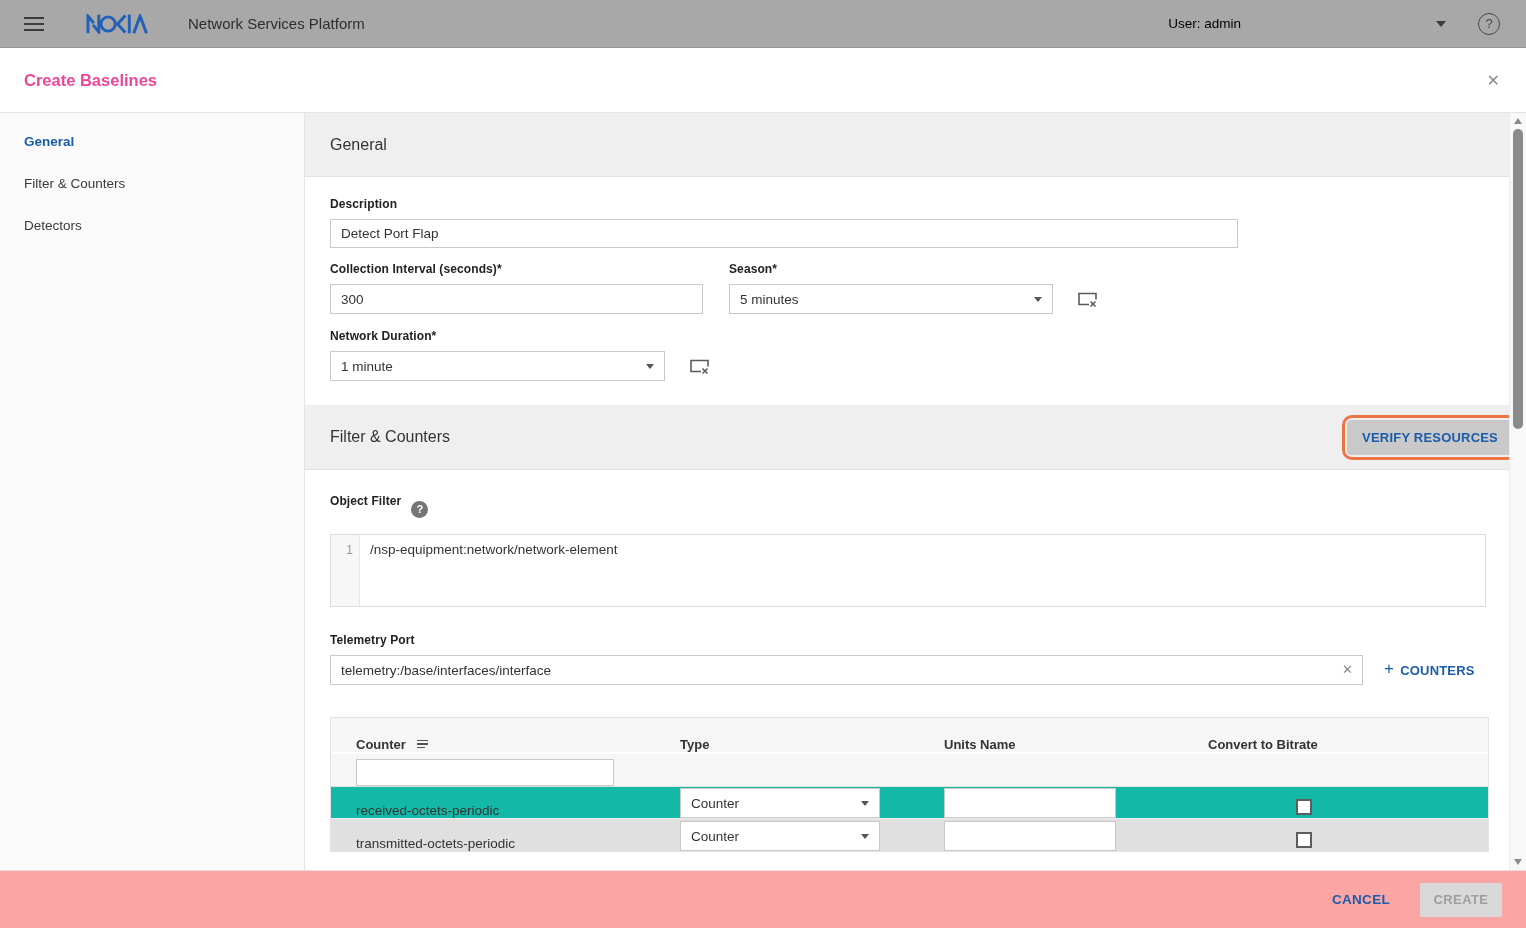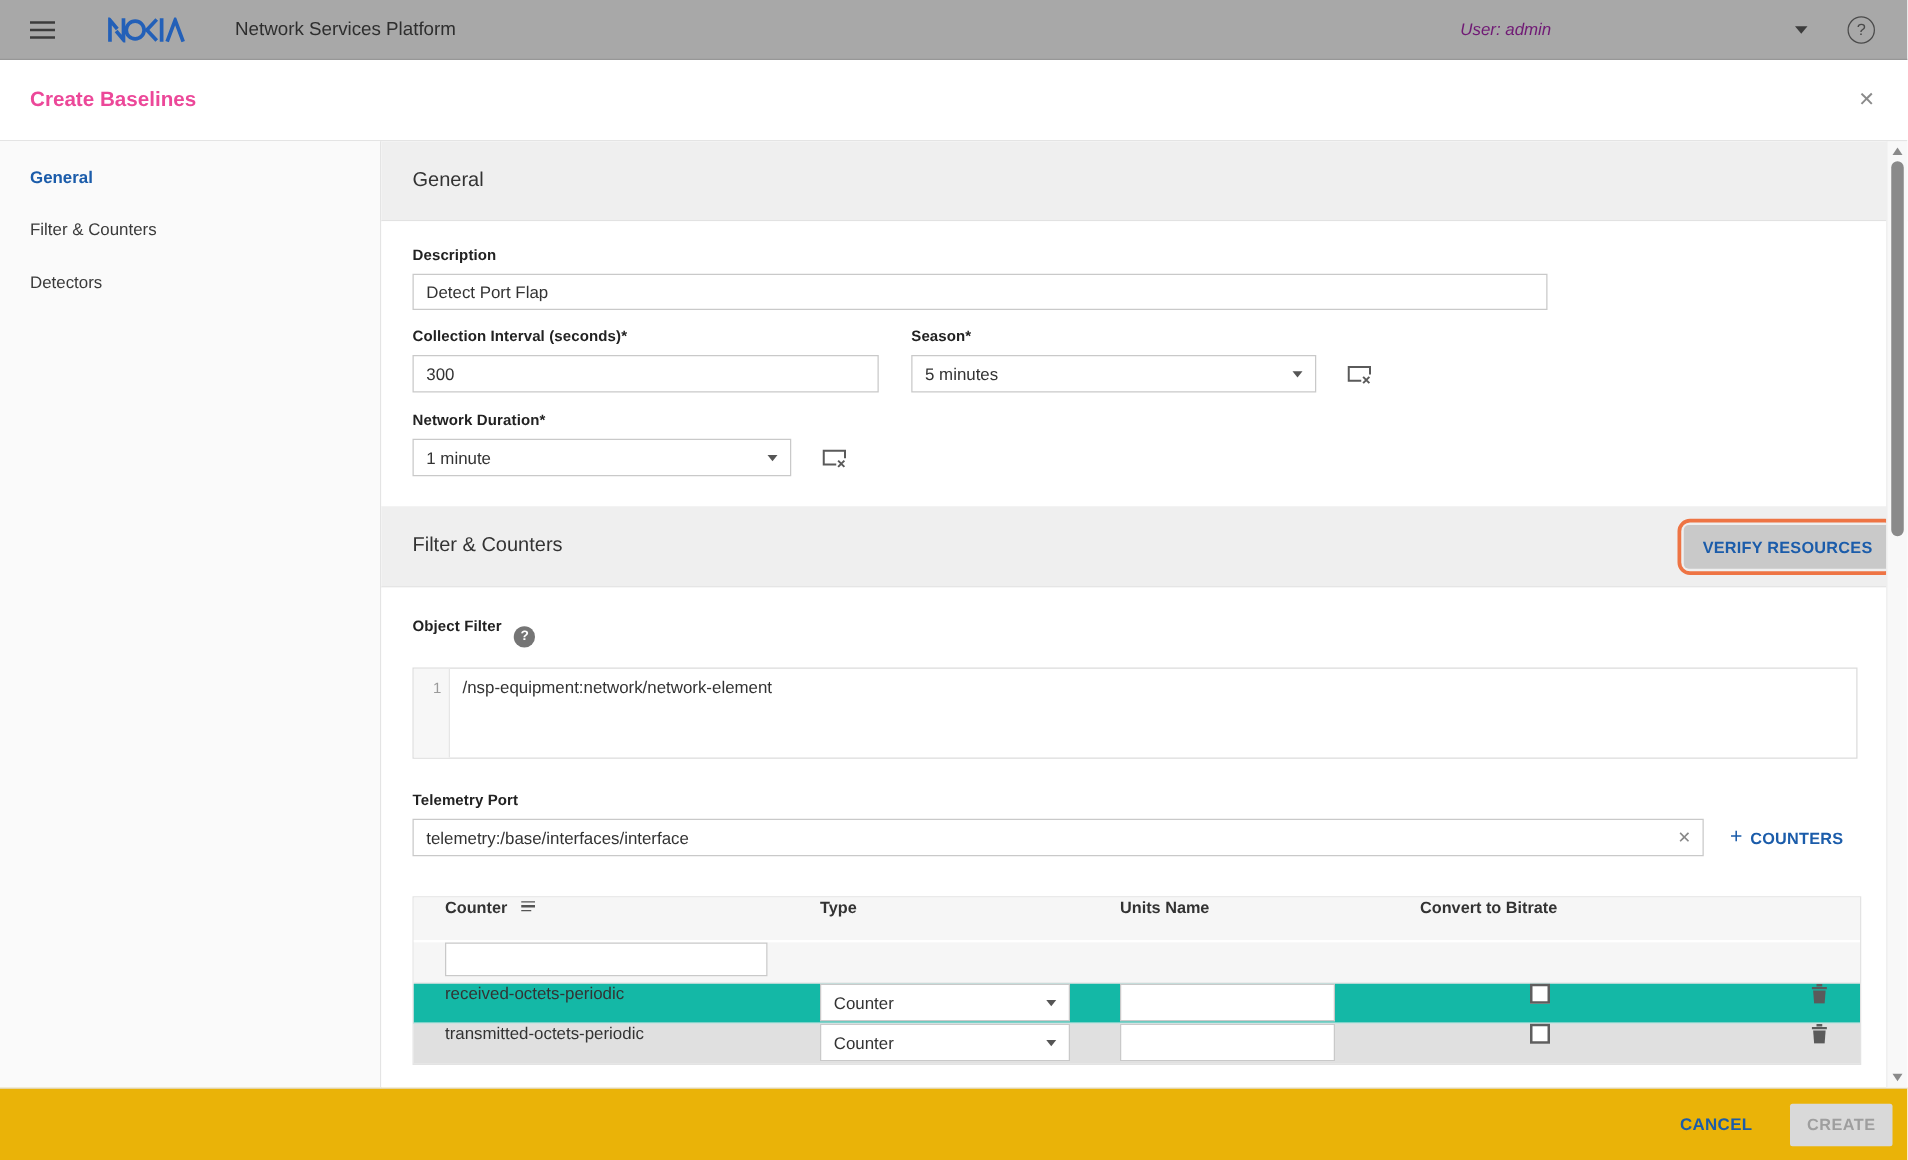--- a/index.html
+++ b/index.html
@@ -15,21 +15,21 @@
   
   .topbar {
     height: 48px; background: #a8a8a8; border-bottom: 1px solid #979797;
     display: flex; align-items: center; flex: 0 0 auto;
   }
   .hamburger { margin-left: 24px; width: 20px; cursor: pointer; }
   .hamburger span { display: block; height: 2px; background: #3c3c3c; margin: 4px 0; }
   .logo { margin-left: 42px; display: flex; align-items: center; }
   .app-title { margin-left: 40px; font-size: 15px; color: #2e2e2e; }
   .topbar-right { margin-left: auto; display: flex; align-items: center; }
-  .user-label { font-size: 13.5px; color: #701a75; font-style: italic; }
+  .user-label { font-size: 13.5px; color: #000000; }
   .user-caret {
     margin-left: 195px; width: 0; height: 0;
     border-left: 5px solid transparent; border-right: 5px solid transparent;
     border-top: 6px solid #3c3c3c; cursor: pointer;
   }
   .help-circle {
     margin-left: 32px; margin-right: 26px; width: 22px; height: 22px;
     border: 1.6px solid #4a4a4a; border-radius: 50%;
     display: flex; align-items: center; justify-content: center;
     font-size: 13px; color: #4a4a4a; cursor: pointer;
@@ -116,21 +116,21 @@
     position: absolute; right: 10px; top: 7px; font-size: 13px; color: #888; cursor: pointer;
   }
   .counters-link {
     margin-left: 21px; display: flex; align-items: center; cursor: pointer;
     color: #1b5caa; font-size: 13px; font-weight: bold; letter-spacing: 0.2px;
   }
   .counters-plus { font-size: 17px; font-weight: normal; margin-right: 6px; margin-top: -2px; }
 
   
   .counters-table { margin-top: 32px; width: 1159px; border: 1px solid #e3e3e3; }
-  .t-row { display: flex; align-items: flex-start; }
+  .t-row { display: flex; align-items: flex-end; gap: 24px; }
   .t-header { height: 36px; background: #f6f6f6; border-bottom: 2px solid #fff; }
   .t-header .t-cell { font-size: 13px; font-weight: bold; color: #333; }
   .t-filter { height: 33px; background: #f6f6f6; border-bottom: 1px solid #e0e0e0; }
   .t-data { height: 32px; background: #14b8a6; border-bottom: 1px solid #ececec; }
   .t-data:last-child { border-bottom: none; }
   .t-data.selected { background: #e0e0e0; }
   .t-cell { padding-left: 25px; }
   .c-counter { width: 325px; flex: 0 0 auto; font-size: 13.5px; color: #333; }
   .c-type { width: 240px; flex: 0 0 auto; padding-left: 0; font-size: 13.5px; }
   .c-units { width: 240px; flex: 0 0 auto; padding-left: 0; font-size: 13.5px; }
@@ -158,22 +158,22 @@
   .sb-arrow { position: absolute; left: 4px; width: 0; height: 0; cursor: pointer; }
   .sb-up { top: 5px; border-left: 4.5px solid transparent; border-right: 4.5px solid transparent; border-bottom: 6px solid #8a8a8a; }
   .sb-down { bottom: 5px; border-left: 4.5px solid transparent; border-right: 4.5px solid transparent; border-top: 6px solid #8a8a8a; }
   .sb-thumb {
     position: absolute; top: 16px; left: 3px; width: 10px; height: 300px;
     background: #8a8a8a; border-radius: 5px; cursor: pointer;
   }
 
   
   .footer {
-    height: 58px; flex: 0 0 auto; background: #eab308; border-top: 1px solid #e0e0e0;
-    display: flex; align-items: center; justify-content: flex-end; padding-right: 12px;
+    height: 58px; flex: 0 0 auto; background: #fca5a5; border-top: 1px solid #e0e0e0;
+    display: flex; align-items: center; justify-content: flex-end; padding-right: 24px;
   }
   .cancel-btn {
     background: none; border: none; color: #1b5caa; font-family: "Liberation Sans", sans-serif;
     font-size: 13.5px; font-weight: bold; letter-spacing: 0.3px; cursor: pointer; margin-right: 30px;
   }
   .create-btn {
     background: #d9d9d9; border: none; border-radius: 2px; width: 82px; height: 34px;
     color: #9e9e9e; font-family: "Liberation Sans", sans-serif; font-size: 13px; font-weight: bold;
     letter-spacing: 0.4px; cursor: default;
   }
@@ -255,21 +255,21 @@
                 </svg>
               </span>
             </div>
           </div>
         </div>
 
         <div class="form-row" style="margin-top:15px">
           <div>
             <div class="field-label">Network Duration*</div>
             <div class="field-with-clear">
-              <div class="select-box" style="width:303px">
+              <div class="select-box" style="width:335px">
                 <span>1 minute</span>
                 <span class="select-caret"></span>
               </div>
               <span class="clear-icon">
                 <svg width="21" height="17" viewBox="0 0 21 17" fill="none" stroke="#5a5a5a" stroke-width="1.6">
                   <path d="M12 13.5 H2 V2.5 H19 V8.5"></path>
                   <path d="M13.5 10.5 l5 5 M18.5 10.5 l-5 5"></path>
                 </svg>
               </span>
             </div>

